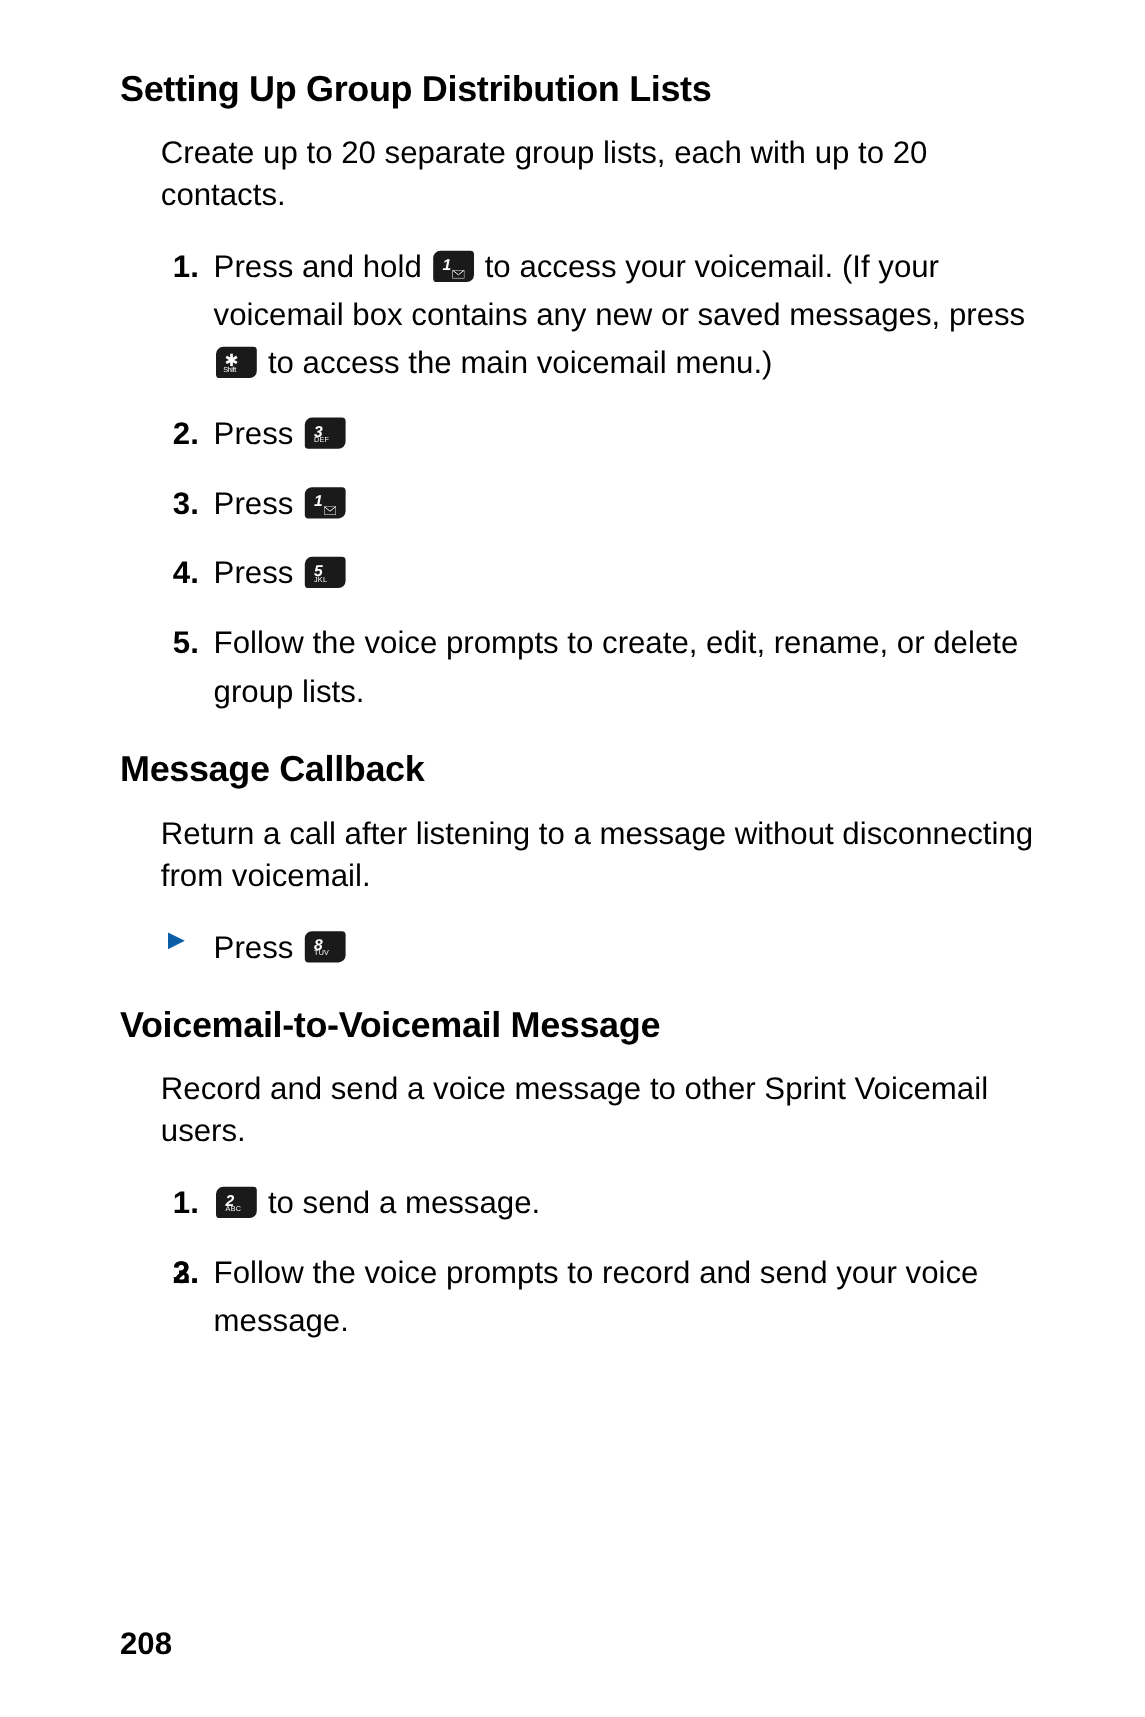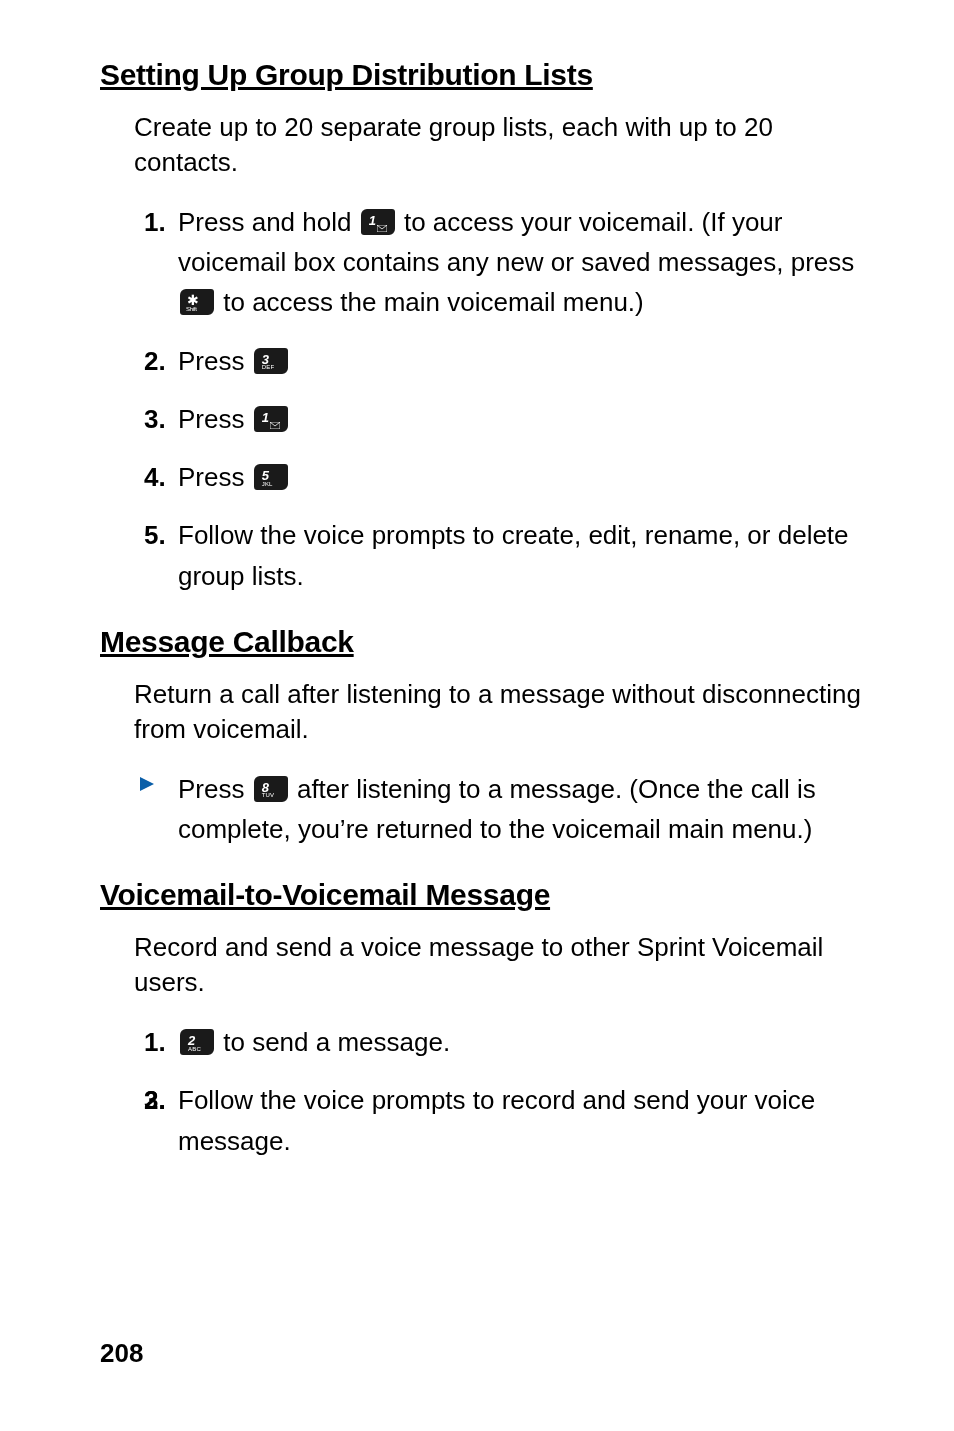--- a/index.html
+++ b/index.html
@@ -11,21 +11,20 @@
     padding: 55px 80px 0 100px;
     position: relative;
     font-size: 26px;
     line-height: 1.35;
   }
   .h2 {
     font-weight: 700;
     font-size: 30px;
     margin-bottom: 14px;
     letter-spacing: -0.3px;
-    text-decoration: underline;
   }
   .para {
     font-size: 26px;
     margin-bottom: 22px;
     padding-left: 6px;
     margin-left: 28px;
   }
   ol.steps {
     list-style: none;
     padding-left: 44px;
@@ -111,21 +110,21 @@
   }
   .key .envelope {
     position: absolute;
     bottom: 3px;
     left: 16px;
     width: 10px;
     height: 7px;
   }
   .footer {
     position: absolute;
-    bottom: 60px;
+    bottom: 44px;
     left: 0;
     width: 846px;
     padding: 0 80px 0 100px;
     display: flex;
     justify-content: space-between;
     align-items: baseline;
   }
   .footer .page {
     font-weight: 700;
     font-size: 26px;
@@ -182,21 +181,20 @@
 </ol>
 
 <div class="h2">Message Callback</div>
 <div class="para">Return a call after listening to a message without disconnecting from voicemail.</div>
 
 <ul class="bullet">
   <li>
     <span class="arrow"></span>
     <span>Press </span>
     <span class="key"><span class="main">8</span><span class="sub">TUV</span></span>
-    <span> after listening to a message. (Once the call is complete, you’re returned to the voicemail main menu.)</span>
   </li>
 </ul>
 
 <div class="h2">Voicemail-to-Voicemail Message</div>
 <div class="para">Record and send a voice message to other Sprint Voicemail users.</div>
 
 <ol class="steps">
   <li>
     <span class="num">1.</span>
     <span class="key"><span class="main">2</span><span class="sub">ABC</span></span>

